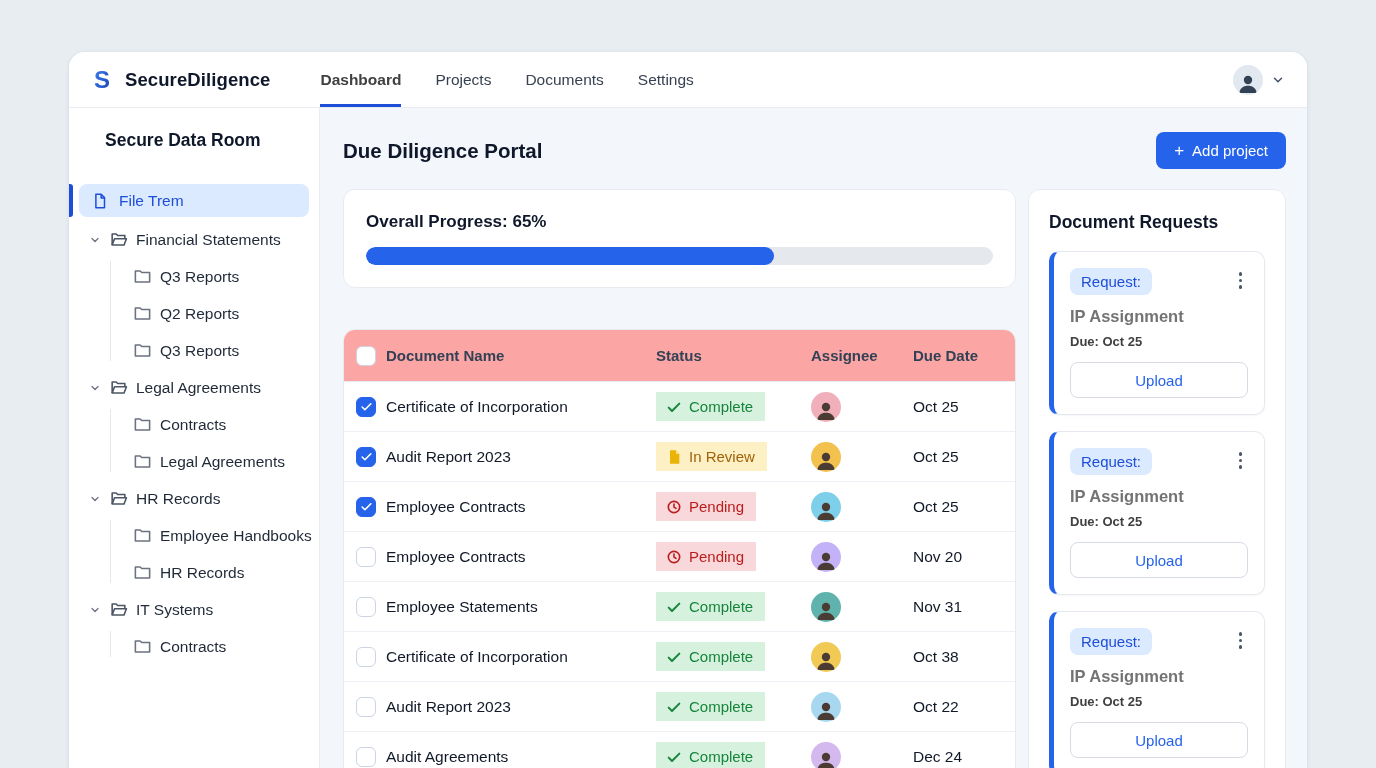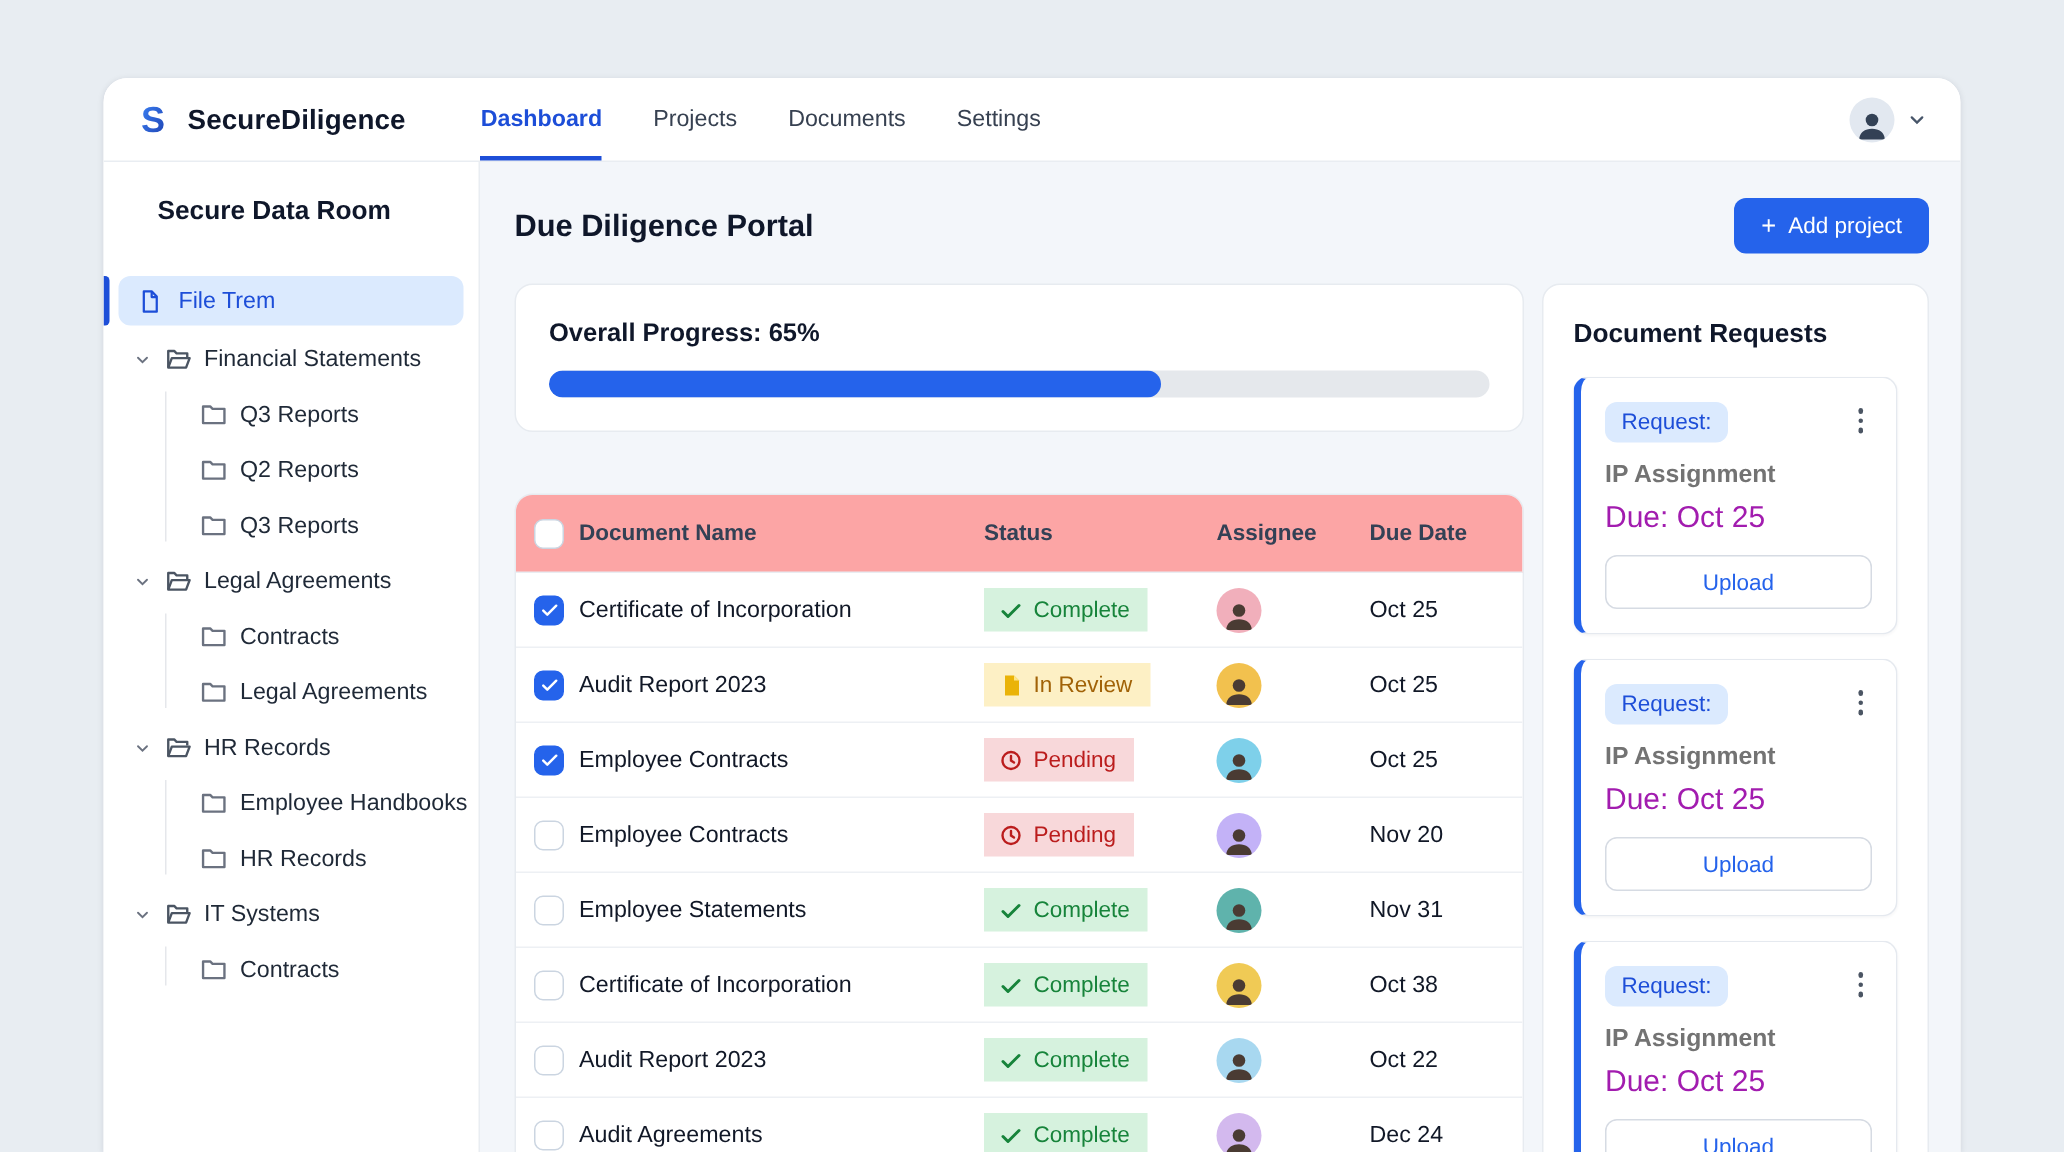--- a/index.html
+++ b/index.html
@@ -10,21 +10,21 @@
          box-shadow:0 1px 4px rgba(15,23,42,.10); }
 
   
   .topbar { height:56px; flex:0 0 56px; display:flex; align-items:stretch; padding:0 22px 0 20px;
             border-bottom:1px solid #e9edf2; background:#fff; }
   .brand { display:flex; align-items:center; gap:10px; }
   .brand-title { font-size:18.5px; font-weight:700; color:#0f172a; letter-spacing:.1px; }
   .tabs { display:flex; margin-left:50px; gap:34px; }
   .tab { display:flex; align-items:center; font-size:15.5px; color:#374151; cursor:pointer;
          border-bottom:3px solid transparent; padding-top:3px; }
-  .tab.active { color:#1d4ed8; font-weight:600; border-bottom-color:#1d4ed8; }
+  .tab.active { color:#404040; font-weight:600; border-bottom-color:#1d4ed8; }
   .top-right { margin-left:auto; display:flex; align-items:center; gap:8px; }
   .avatar-sm { width:30px; height:30px; border-radius:50%; background:#e2e8f0; overflow:hidden;
                display:flex; align-items:flex-end; justify-content:center; }
   .avatar-sm svg { width:24px; height:24px; }
 
   
   .bodyrow { flex:1; display:flex; min-height:0; }
 
   
   .sidebar { width:251px; flex:0 0 251px; border-right:1px solid #e9edf2; background:#fff;
@@ -90,21 +90,21 @@
   .req-panel { padding:22px 20px; min-height:640px; }
   .req-title { font-size:17.5px; font-weight:700; color:#0f172a; margin-bottom:18px; }
   .req-list { display:flex; flex-direction:column; gap:16px; }
   .req-card { background:#fff; border:1px solid #e5e9ef; border-left:5px solid #2563eb;
               border-radius:10px; padding:16px; box-shadow:0 1px 2px rgba(15,23,42,.04); }
   .req-top { display:flex; align-items:flex-start; justify-content:space-between; }
   .chip { background:#dbeafe; color:#1d4ed8; font-size:15px; border-radius:8px; padding:5px 11px; }
   .kebab { display:flex; flex-direction:column; gap:3px; padding:4px 6px; cursor:pointer; }
   .kebab i { width:3.5px; height:3.5px; border-radius:50%; background:#4b5563; display:block; }
   .req-name { font-size:16.5px; font-weight:700; color:#737373; margin-top:12px; }
-  .req-due { font-size:20px; color:#a21caf; margin-top:8px; }
+  .req-due { font-size:13px; color:#404040; margin-top:8px;font-weight:bold; }
   .btn-upload { margin-top:13px; width:100%; height:36px; background:#fff; border:1px solid #d6dbe3;
                 border-radius:8px; color:#2563eb; font-size:15px; font-weight:500; font-family:inherit;
                 cursor:pointer; }
 </style>
 </head>
 <body>
 
 <div class="viewport">
   <div class="app">
 

